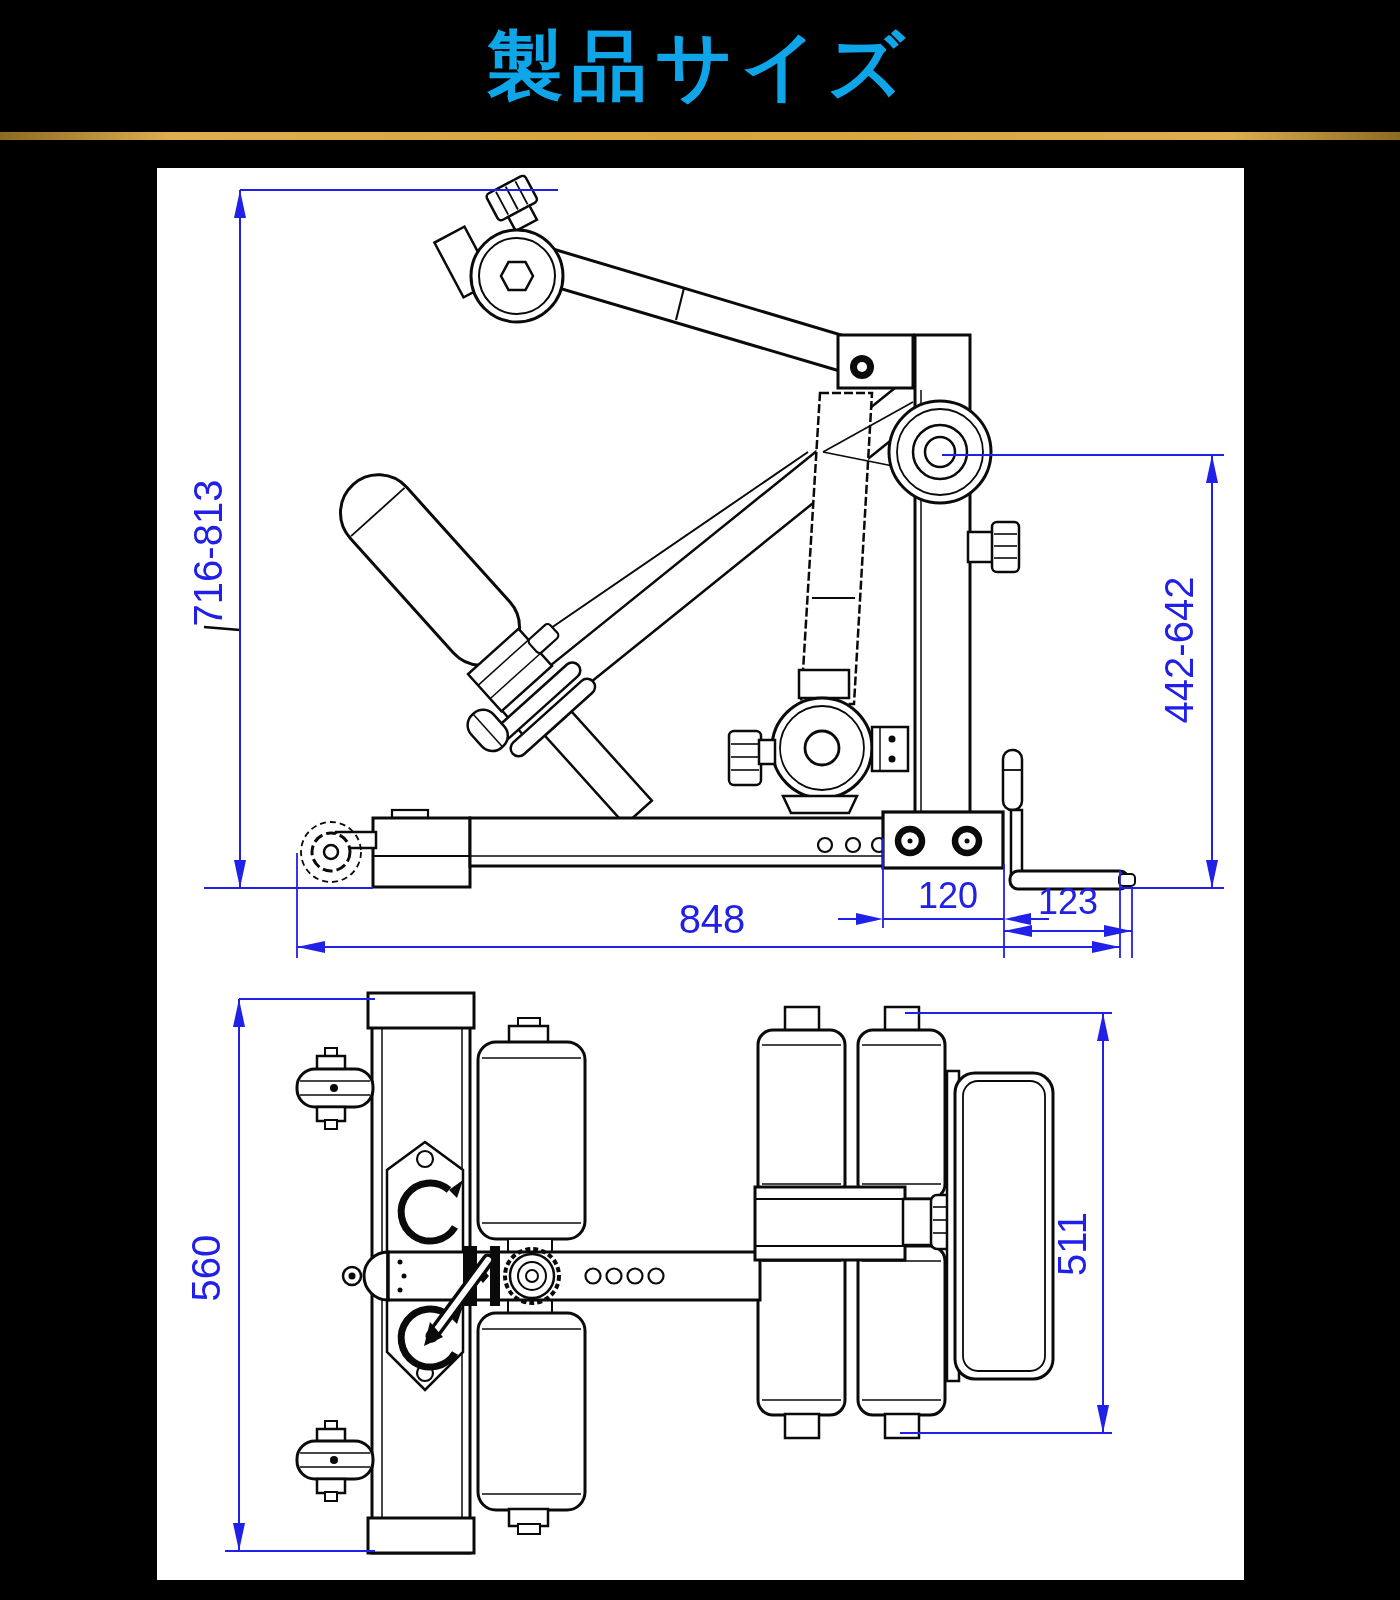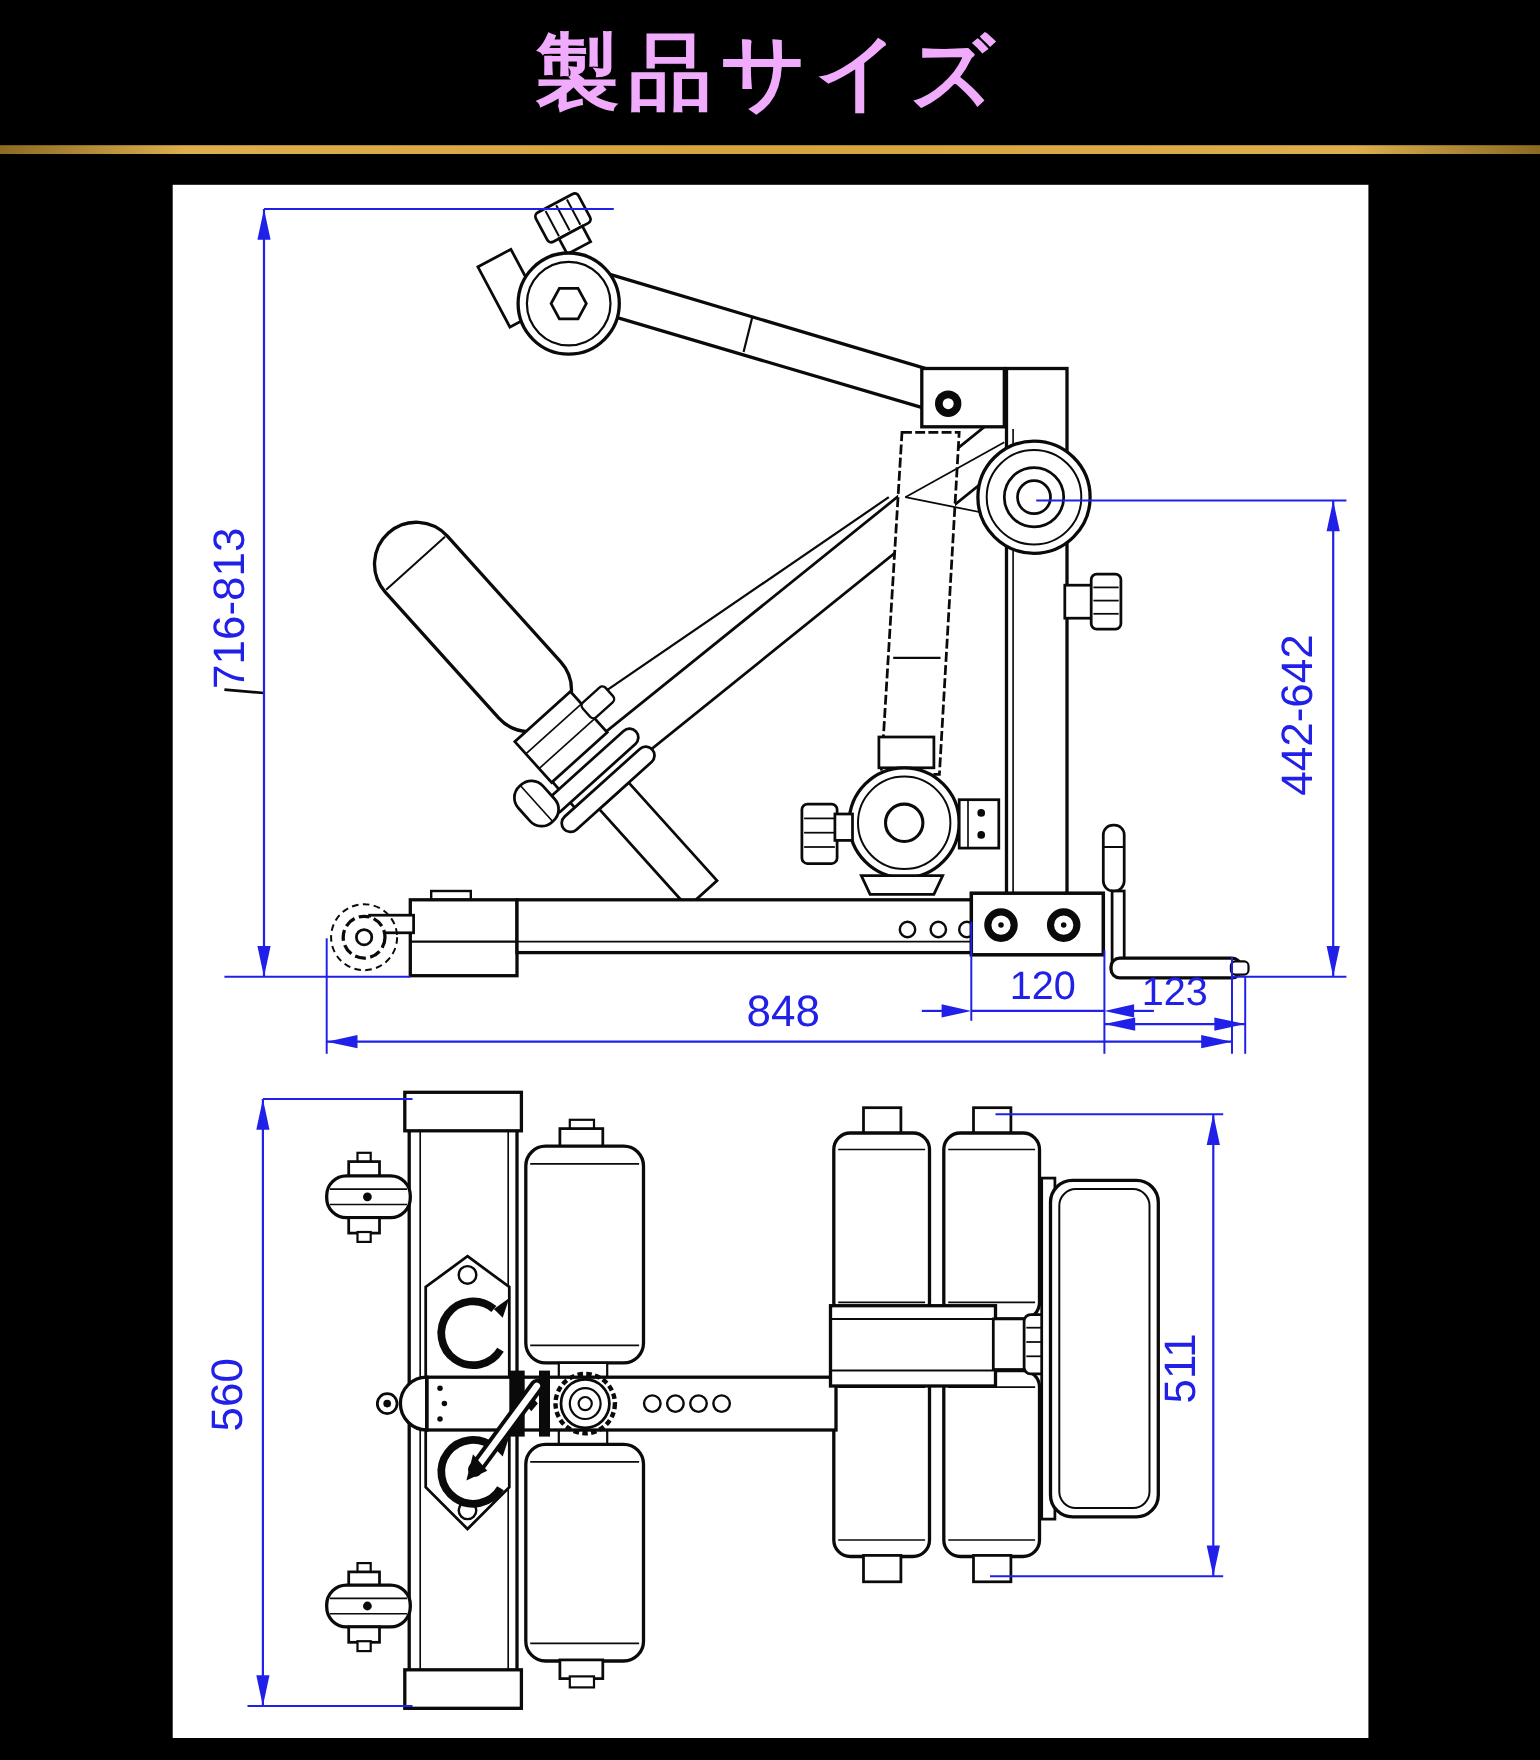--- a/index.html
+++ b/index.html
@@ -3,21 +3,21 @@
 <meta charset="utf-8">
 <style>
   :root{
     --bg:#000000; --gold:#d2a544; --panel:#ffffff; --blue:#2020e8; --ink:#0a0a0a;
   }
   html,body{margin:0;padding:0;background:var(--bg);}
   .stage{position:relative;width:1400px;height:1600px;background:var(--bg);overflow:hidden;
          font-family:"Liberation Sans",sans-serif;}
   .title-bar{position:absolute;left:0;top:0;width:1400px;height:132px;
              display:flex;align-items:center;justify-content:center;}
-  .title-text{color:#f0abfc;font-family:"DejaVu Serif","Liberation Serif",serif;
+  .title-text{color:#0ea5e9;font-family:"DejaVu Serif","Liberation Serif",serif;
               font-size:76px;font-weight:700;letter-spacing:8px;line-height:1;}
   .gold-divider{position:absolute;left:0;top:132px;width:1400px;height:8px;
         background:linear-gradient(90deg,#8c6a22 0%,#dcae4e 12%,#d5a43c 50%,#dcae4e 88%,#8c6a22 100%);}
   .panel{position:absolute;left:157px;top:168px;width:1087px;height:1412px;background:var(--panel);}
   svg{display:block;}
   
   .o{fill:#ffffff;stroke:var(--ink);}
   
   .n{fill:none;stroke:var(--ink);}
   

